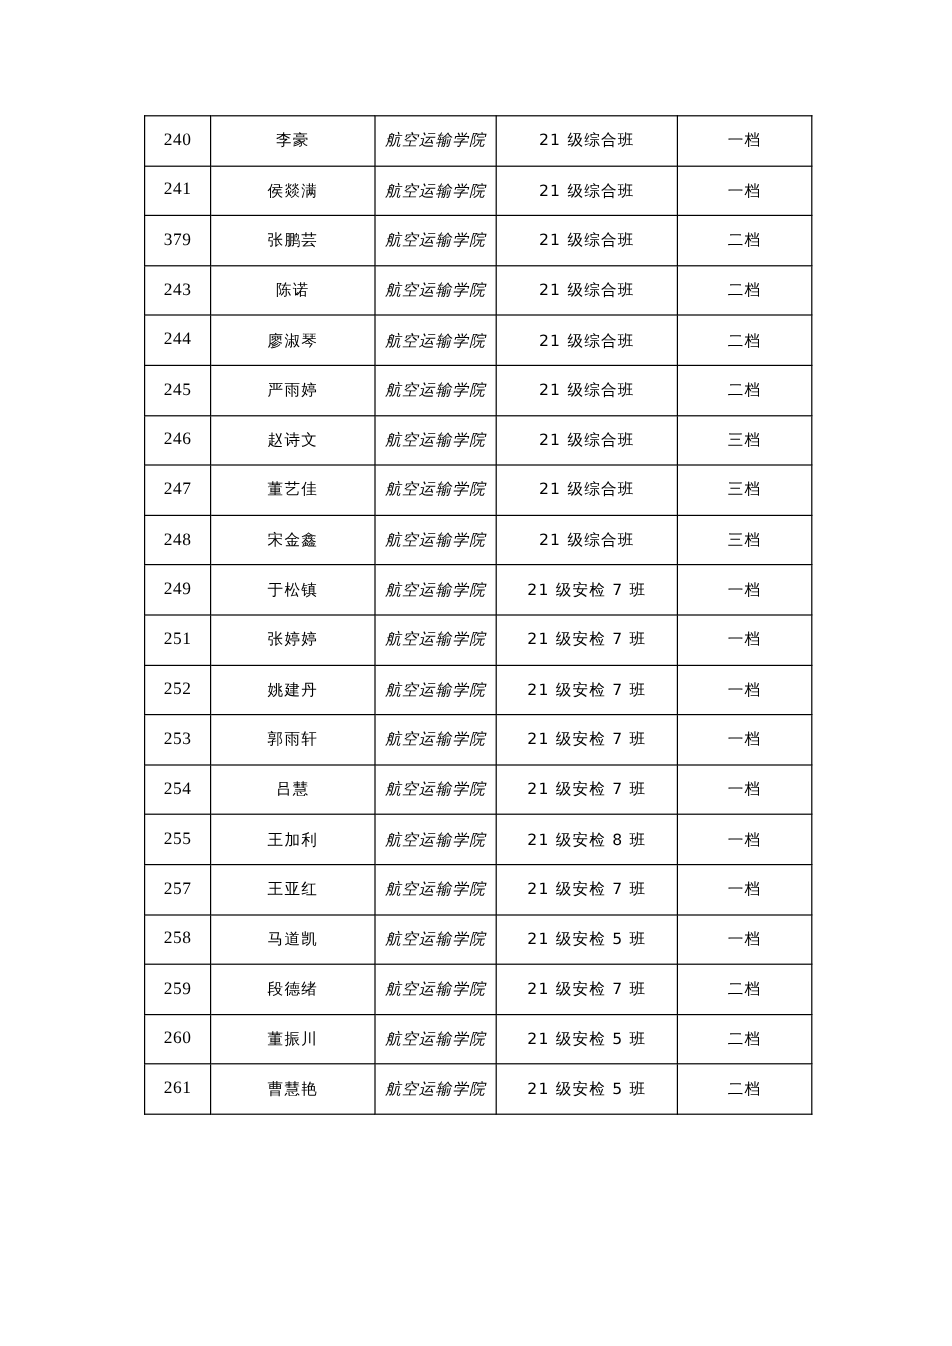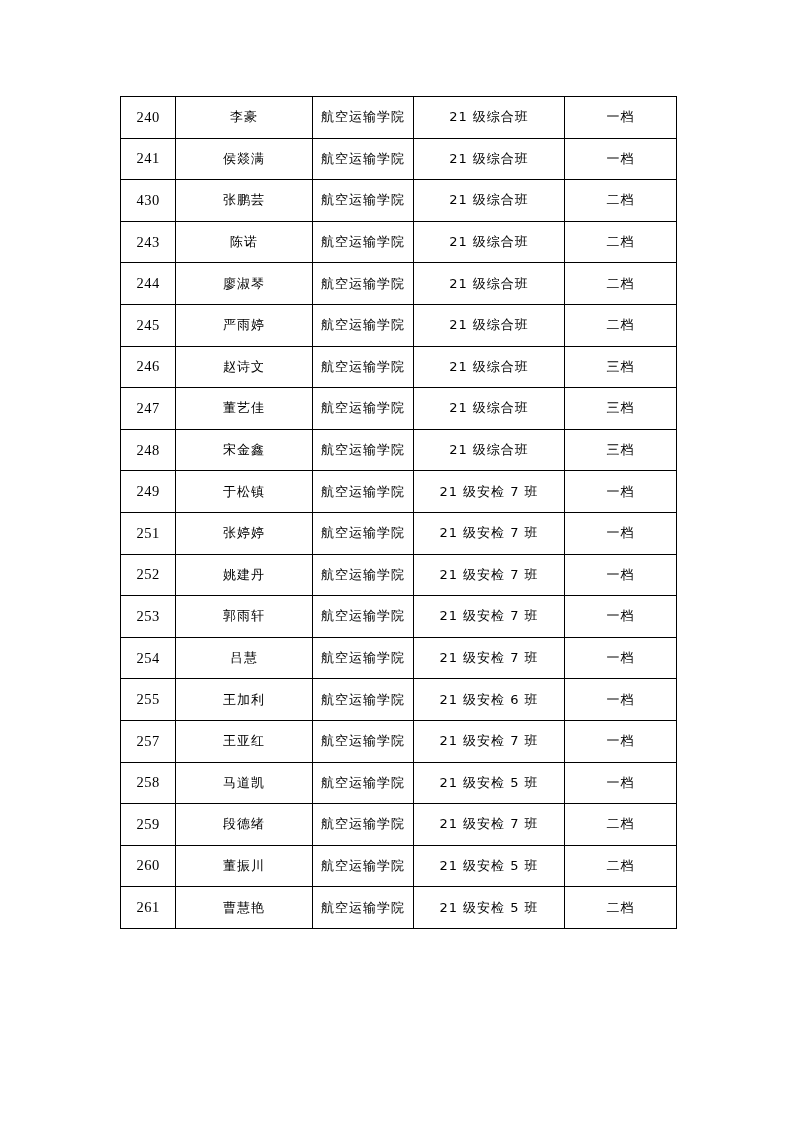--- a/index.html
+++ b/index.html
@@ -29,21 +29,21 @@
     border: 1px solid #000000;
     height: 40.6px;
     text-align: center;
     vertical-align: middle;
     font-size: 13.5px;
     letter-spacing: 0.5px;
     padding: 0;
   }
   td.c-index  { width: 54px; }
   td.c-name   { width: 136px; }
-  td.c-college{ width: 100px; }
+  td.c-college{ width: 100px; font-style: italic; }
   td.c-class  { width: 150px; }
   td.c-level  { width: 111px; margin-left: 26px; }
 
   .cjk {
     font-family: "DejaVu Sans", "Liberation Sans", sans-serif;
     font-size: 13px;
     letter-spacing: 1px;
   }
   .num {
     font-family: "Liberation Serif", "DejaVu Serif", serif;
@@ -70,21 +70,21 @@
           <td class="c-level"><span class="cjk">一档</span></td>
         </tr>
         <tr>
           <td class="c-index"><span class="num">241</span></td>
           <td class="c-name"><span class="cjk">侯燚满</span></td>
           <td class="c-college"><span class="cjk">航空运输学院</span></td>
           <td class="c-class"><span class="mix">21 级综合班</span></td>
           <td class="c-level"><span class="cjk">一档</span></td>
         </tr>
         <tr>
-          <td class="c-index"><span class="num">430</span></td>
+          <td class="c-index"><span class="num">379</span></td>
           <td class="c-name"><span class="cjk">张鹏芸</span></td>
           <td class="c-college"><span class="cjk">航空运输学院</span></td>
           <td class="c-class"><span class="mix">21 级综合班</span></td>
           <td class="c-level"><span class="cjk">二档</span></td>
         </tr>
         <tr>
           <td class="c-index"><span class="num">243</span></td>
           <td class="c-name"><span class="cjk">陈诺</span></td>
           <td class="c-college"><span class="cjk">航空运输学院</span></td>
           <td class="c-class"><span class="mix">21 级综合班</span></td>
@@ -157,21 +157,21 @@
           <td class="c-index"><span class="num">254</span></td>
           <td class="c-name"><span class="cjk">吕慧</span></td>
           <td class="c-college"><span class="cjk">航空运输学院</span></td>
           <td class="c-class"><span class="mix">21 级安检 7 班</span></td>
           <td class="c-level"><span class="cjk">一档</span></td>
         </tr>
         <tr>
           <td class="c-index"><span class="num">255</span></td>
           <td class="c-name"><span class="cjk">王加利</span></td>
           <td class="c-college"><span class="cjk">航空运输学院</span></td>
-          <td class="c-class"><span class="mix">21 级安检 6 班</span></td>
+          <td class="c-class"><span class="mix">21 级安检 8 班</span></td>
           <td class="c-level"><span class="cjk">一档</span></td>
         </tr>
         <tr>
           <td class="c-index"><span class="num">257</span></td>
           <td class="c-name"><span class="cjk">王亚红</span></td>
           <td class="c-college"><span class="cjk">航空运输学院</span></td>
           <td class="c-class"><span class="mix">21 级安检 7 班</span></td>
           <td class="c-level"><span class="cjk">一档</span></td>
         </tr>
         <tr>

